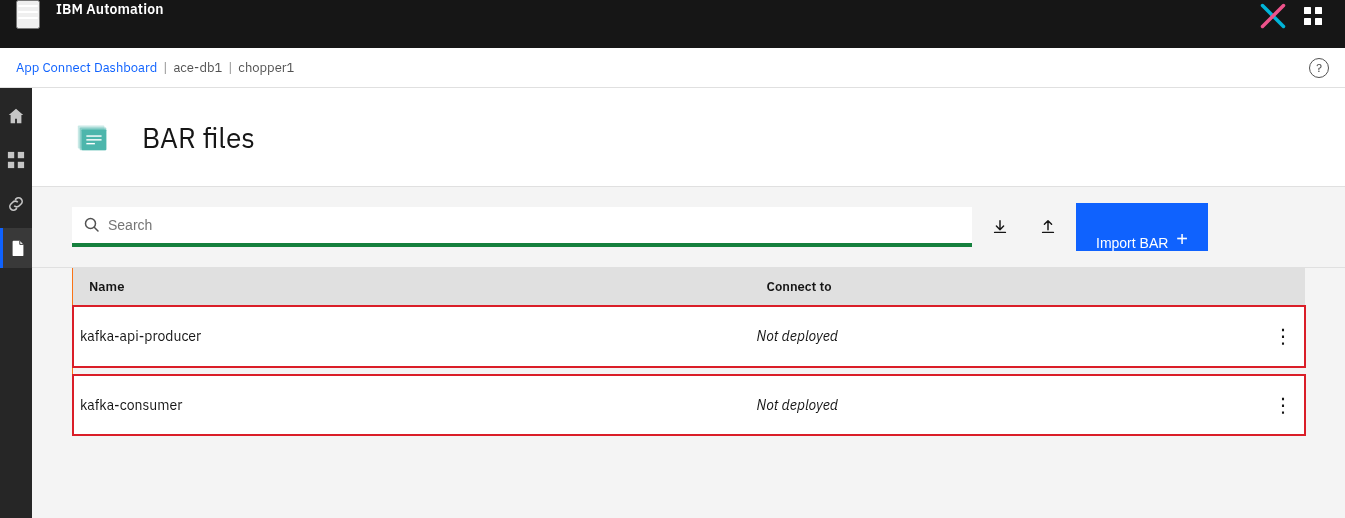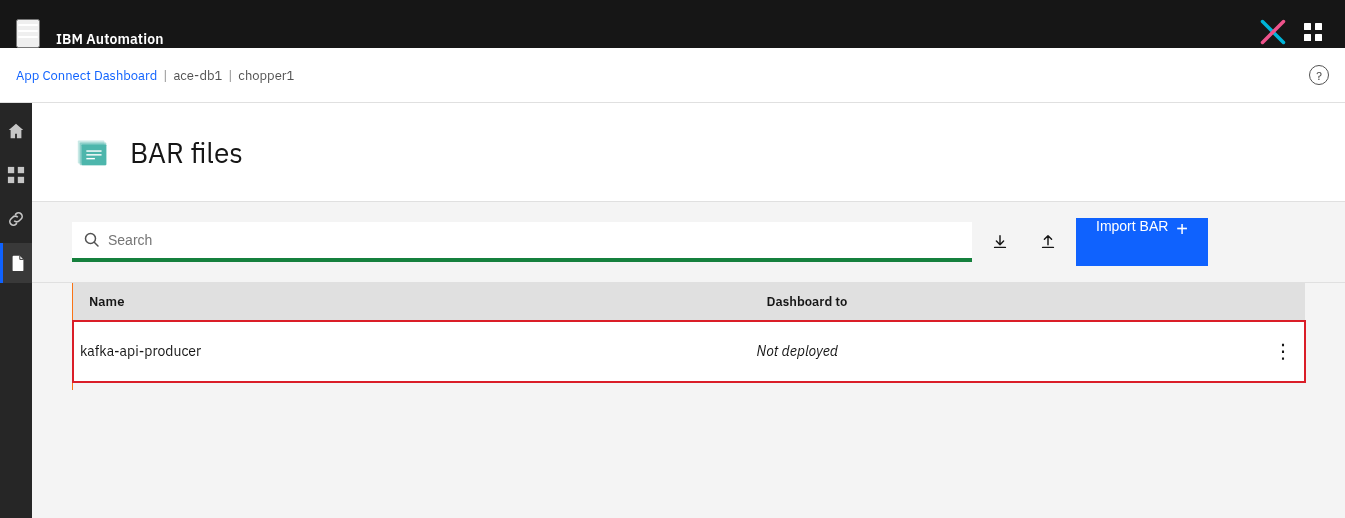--- a/index.html
+++ b/index.html
@@ -3,21 +3,21 @@
   <meta charset="utf-8">
   <style>
     * { margin: 0; padding: 0; box-sizing: border-box; }
     body { font-family: 'IBM Plex Sans', Arial, sans-serif; background: #f4f4f4; width: 1345px; height: 518px; overflow: hidden; font-size: 14px; }
 
     
     .top-nav {
       background: #161616;
       height: 48px;
       display: flex;
-      align-items: flex-end;
+      align-items: flex-start;
       padding: 0 16px;
       color: #fff;
       position: relative;
     }
     .top-nav-hamburger {
       color: #fff;
       font-size: 18px;
       margin-right: 16px;
       cursor: pointer;
     }
@@ -54,21 +54,21 @@
 
     
     .grid-icon-svg {
       width: 20px;
       height: 20px;
     }
 
     
     .breadcrumb-bar {
       background: #fff;
-      height: 55px;
+      height: 40px;
       display: flex;
       align-items: center;
       padding: 0 16px;
       border-bottom: 1px solid #e0e0e0;
       font-size: 13px;
       color: #525252;
     }
     .breadcrumb-bar a { color: #0f62fe; text-decoration: none; }
     .breadcrumb-sep { margin: 0 6px; color: #8d8d8d; }
     .breadcrumb-right {
@@ -139,20 +139,21 @@
       width: 42px;
       height: 42px;
       display: flex;
       align-items: center;
       justify-content: center;
     }
     .page-header-title {
       font-size: 28px;
       font-weight: 400;
       color: #161616;
+      margin-left: 12px;
     }
 
     
     .bar-icon {
       width: 38px;
       height: 38px;
     }
 
     
     .toolbar {
@@ -194,21 +195,21 @@
       color: #161616;
     }
     .toolbar-btn svg { width: 18px; height: 18px; }
     .import-bar-btn {
       background: #0f62fe;
       color: #fff;
       border: none;
       height: 48px;
       padding: 0 20px;
       display: flex;
-      align-items: flex-start;
+      align-items: flex-end;
       gap: 8px;
       cursor: pointer;
       font-size: 14px;
       font-weight: 400;
       white-space: nowrap;
     }
     .import-bar-btn span.plus {
       font-size: 20px;
       font-weight: 300;
     }
@@ -380,33 +381,40 @@
         <span>Import BAR</span>
         <span class="plus">+</span>
       </button>
     </div>
 
     <div class="table-area">
       <table class="data-table">
         <thead>
           <tr>
             <th class="col-name">Name</th>
-            <th class="col-deployed">Dashboard to</th>
+            <th class="col-deployed">Connect to</th>
             <th class="col-actions"></th>
           </tr>
         </thead>
         <tbody id="table-body">
         <tr class="data-row" style="outline: rgb(218, 30, 40) solid 2px; outline-offset: -1px;">
               <td style="border-left: 2px solid rgb(218, 30, 40);">kafka-api-producer</td>
               <td class="not-deployed">Not deployed</td>
               <td class="col-actions">
                 <button class="kebab-btn">⋮</button>
               </td>
             </tr>
             <tr style="height: 8px; background: rgb(244, 244, 244);">
               <td colspan="3" style="background: rgb(244, 244, 244); padding: 0px;"></td>
             </tr>
+            <tr class="data-row" style="outline: rgb(218, 30, 40) solid 2px; outline-offset: -1px;">
+              <td style="border-left: 2px solid rgb(218, 30, 40);">kafka-consumer</td>
+              <td class="not-deployed">Not deployed</td>
+              <td class="col-actions">
+                <button class="kebab-btn">⋮</button>
+              </td>
+            </tr>
           </tbody>
       </table>
     </div>
 
   </main>
 </div>
 
 </body></html>

